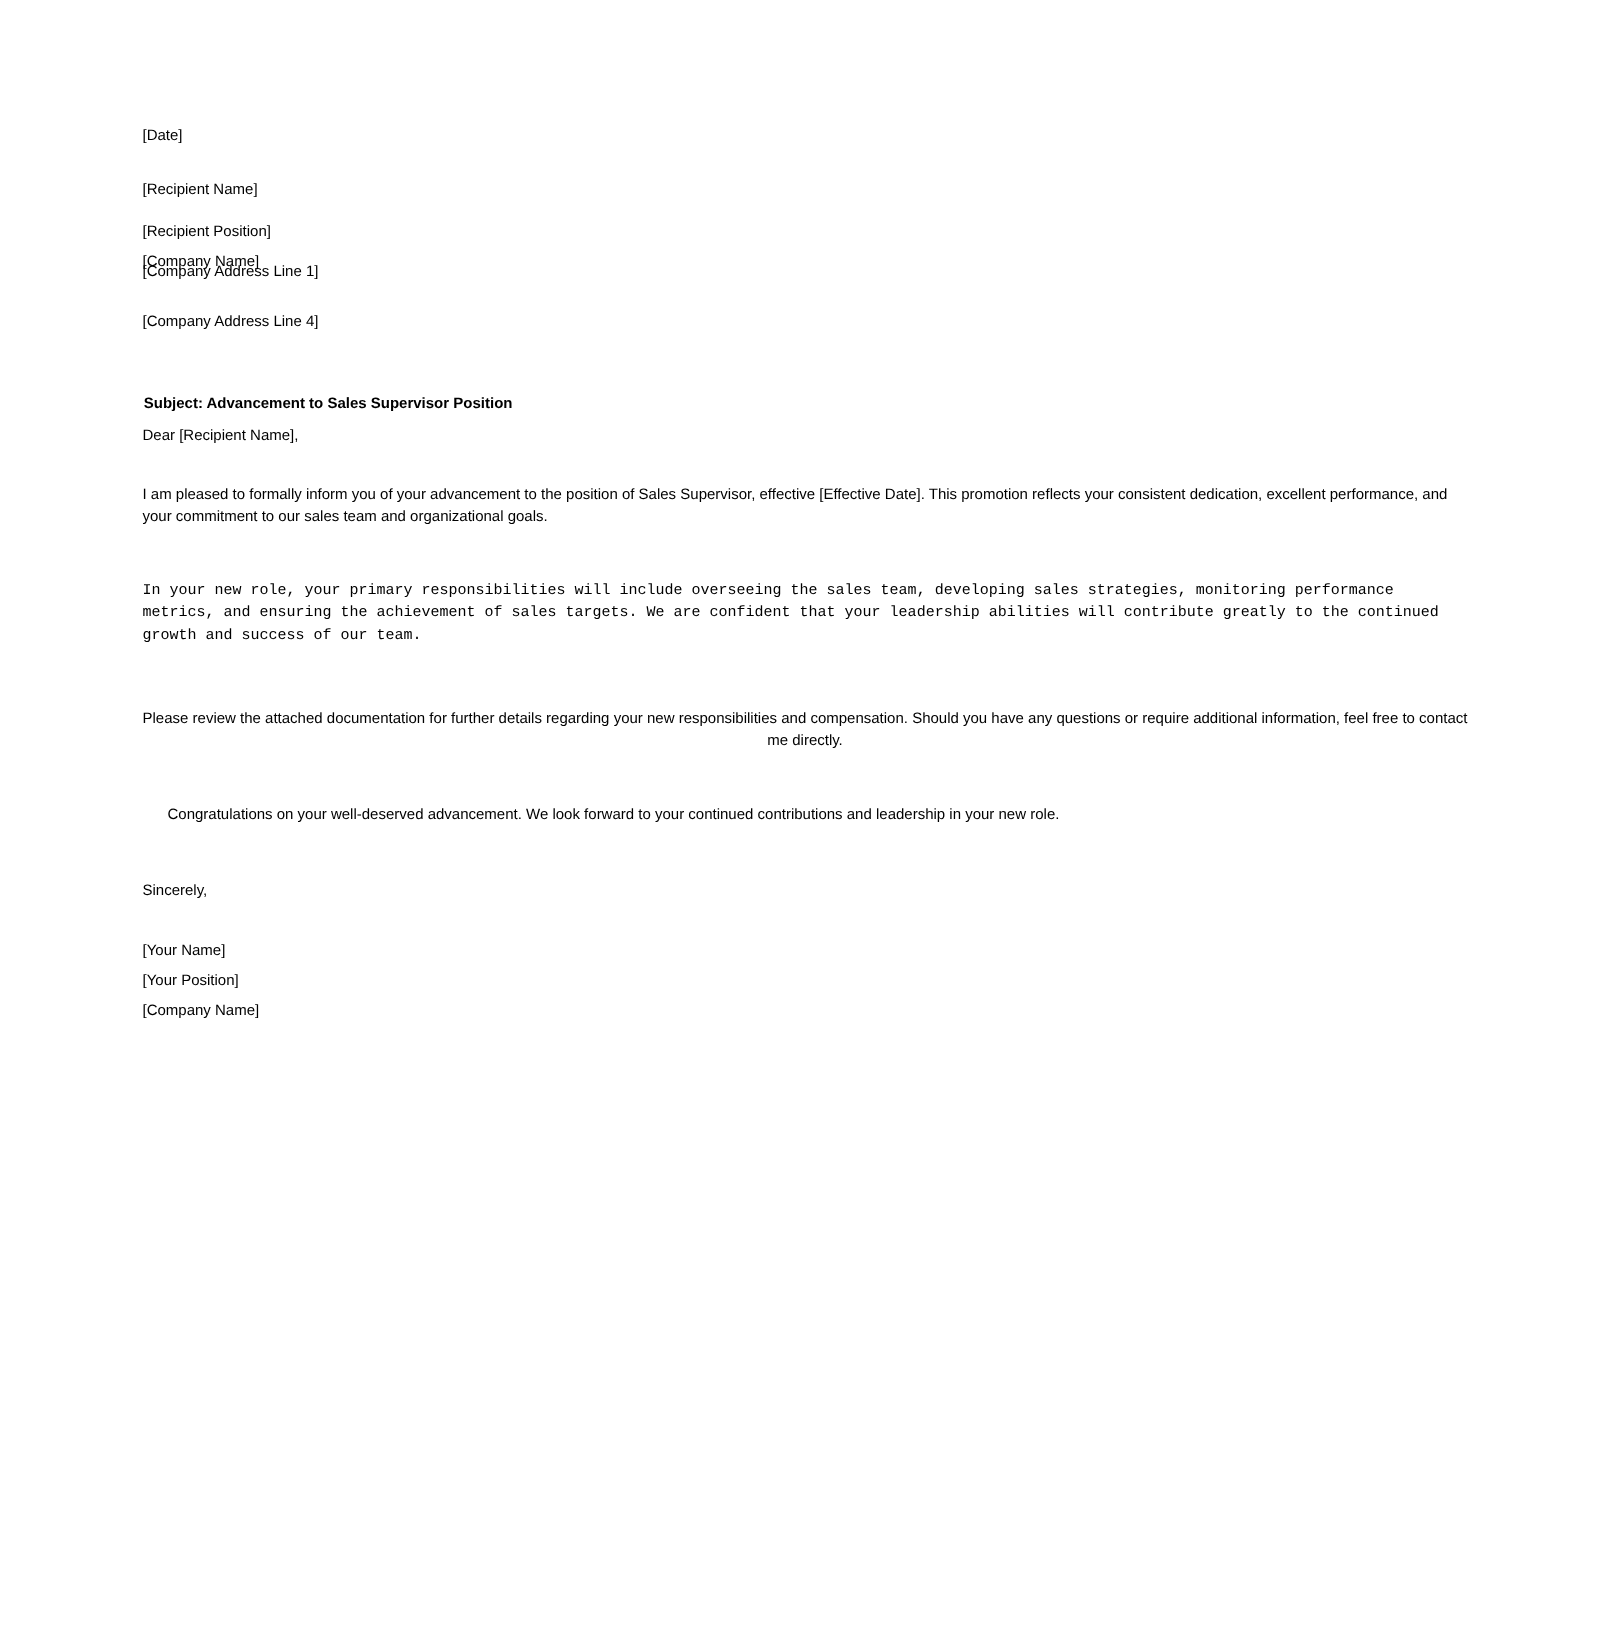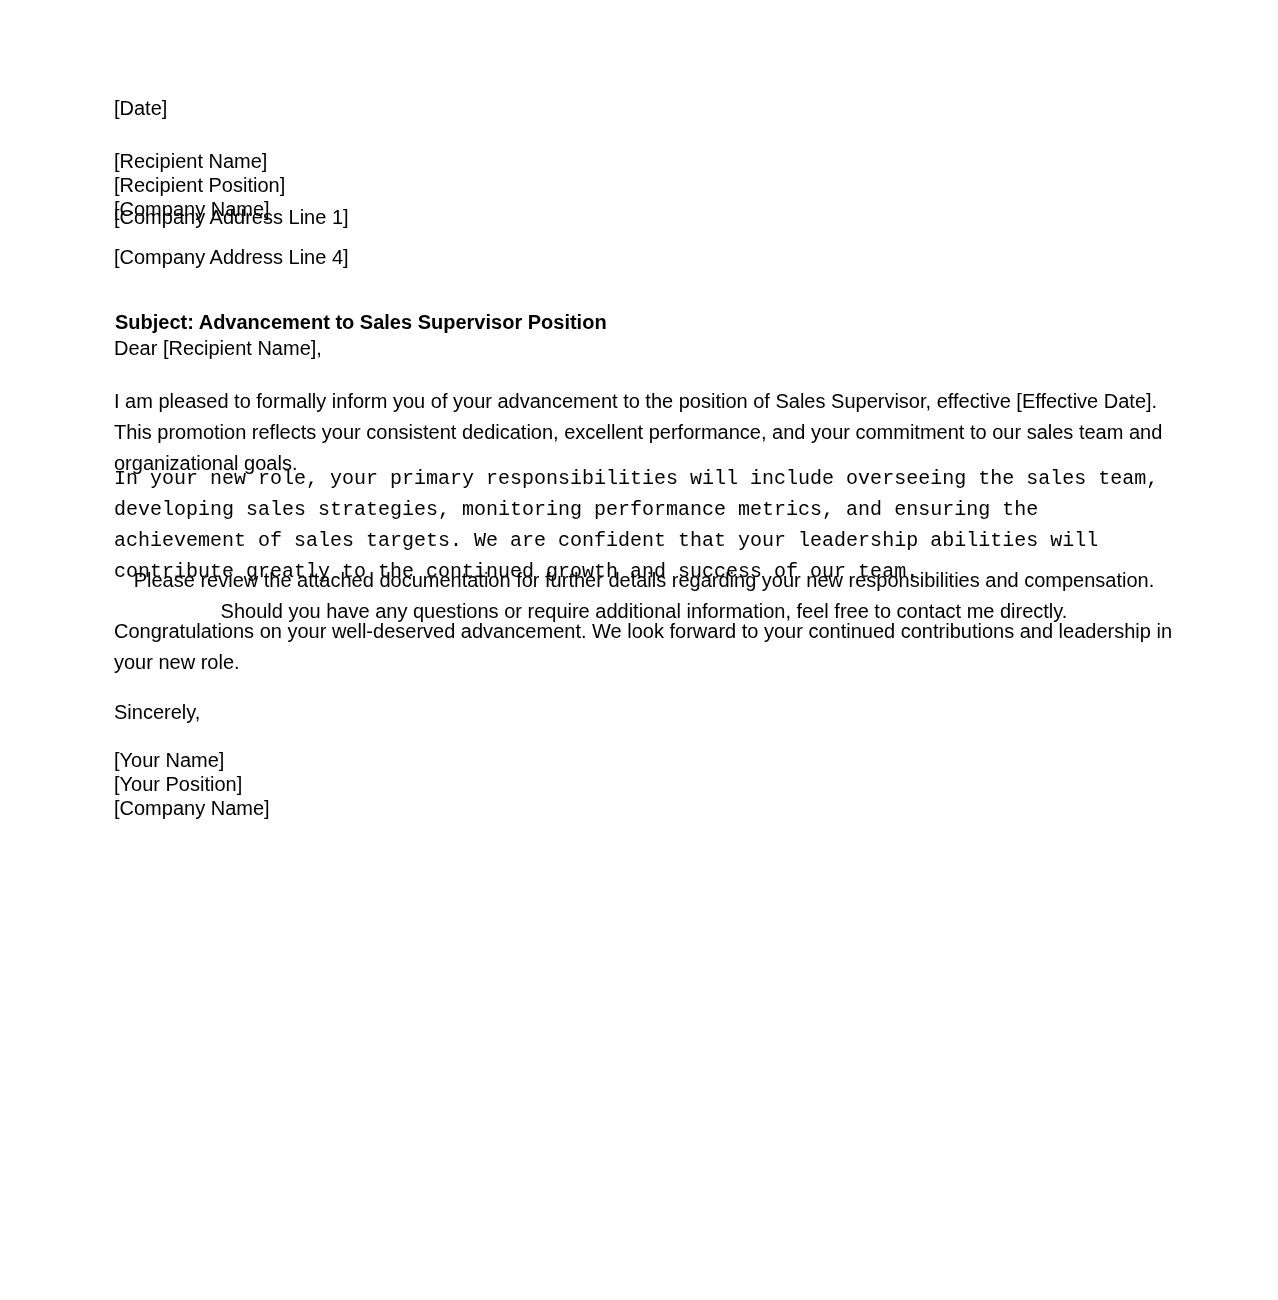--- a/index.html
+++ b/index.html
@@ -20,57 +20,57 @@
       position: absolute;
       left: 114px;
       top: 0;
       width: 1060px;
     }
     .line {
       position: absolute;
       left: 0;
       white-space: nowrap;
       line-height: 20px;
-      font-size: 20px;
+      font-size: 12px;
     }
     .subject {
       font-weight: bold;
       left: 1px;
     }
     .para {
       position: absolute;
       left: 0;
       width: 1060px;
-      line-height: 31px;
-      font-size: 20px;
+      line-height: 18px;
+      font-size: 12px;
     }
   </style>
 </head>
 <body>
 
 <div class="page">
 
   <div class="line" style="top:98px;">[Date]</div>
 
   <div>
-    <div class="line" style="top:151px;">[Recipient Name]</div>
+    <div class="line" style="top:141px;">[Recipient Name]</div>
     <div class="line" style="top:175px;">[Recipient Position]</div>
     <div class="line" style="top:199px;">[Company Name]</div>
     <div class="line" style="top:207px;">[Company Address Line 1]</div>
     <div class="line" style="top:247px;">[Company Address Line 4]</div>
   </div>
 
   <div class="line subject" style="top:292px;margin-top:20px;">Subject: Advancement to Sales Supervisor Position</div>
 
   <div class="line" style="top:338px;text-align:center;">Dear [Recipient Name],</div>
 
   <div class="para" style="top:386px;">I am pleased to formally inform you of your advancement to the position of Sales Supervisor, effective [Effective Date]. This promotion reflects your consistent dedication, excellent performance, and your commitment to our sales team and organizational goals.</div>
   <div class="para" style="top:463px;font-family:Liberation Mono, monospace;">In your new role, your primary responsibilities will include overseeing the sales team, developing sales strategies, monitoring performance metrics, and ensuring the achievement of sales targets. We are confident that your leadership abilities will contribute greatly to the continued growth and success of our team.</div>
   <div class="para" style="top:565px;text-align:center;">Please review the attached documentation for further details regarding your new responsibilities and compensation. Should you have any questions or require additional information, feel free to contact me directly.</div>
-  <div class="para" style="top:616px;">Congratulations on your well-deserved advancement. We look forward to your continued contributions and leadership in your new role.</div>
+  <div class="para" style="top:642px;margin-left:20px;">Congratulations on your well-deserved advancement. We look forward to your continued contributions and leadership in your new role.</div>
 
   <div class="line" style="top:702px;">Sincerely,</div>
 
   <div>
     <div class="line" style="top:750px;">[Your Name]</div>
     <div class="line" style="top:774px;">[Your Position]</div>
     <div class="line" style="top:798px;">[Company Name]</div>
   </div>
 
 </div>

